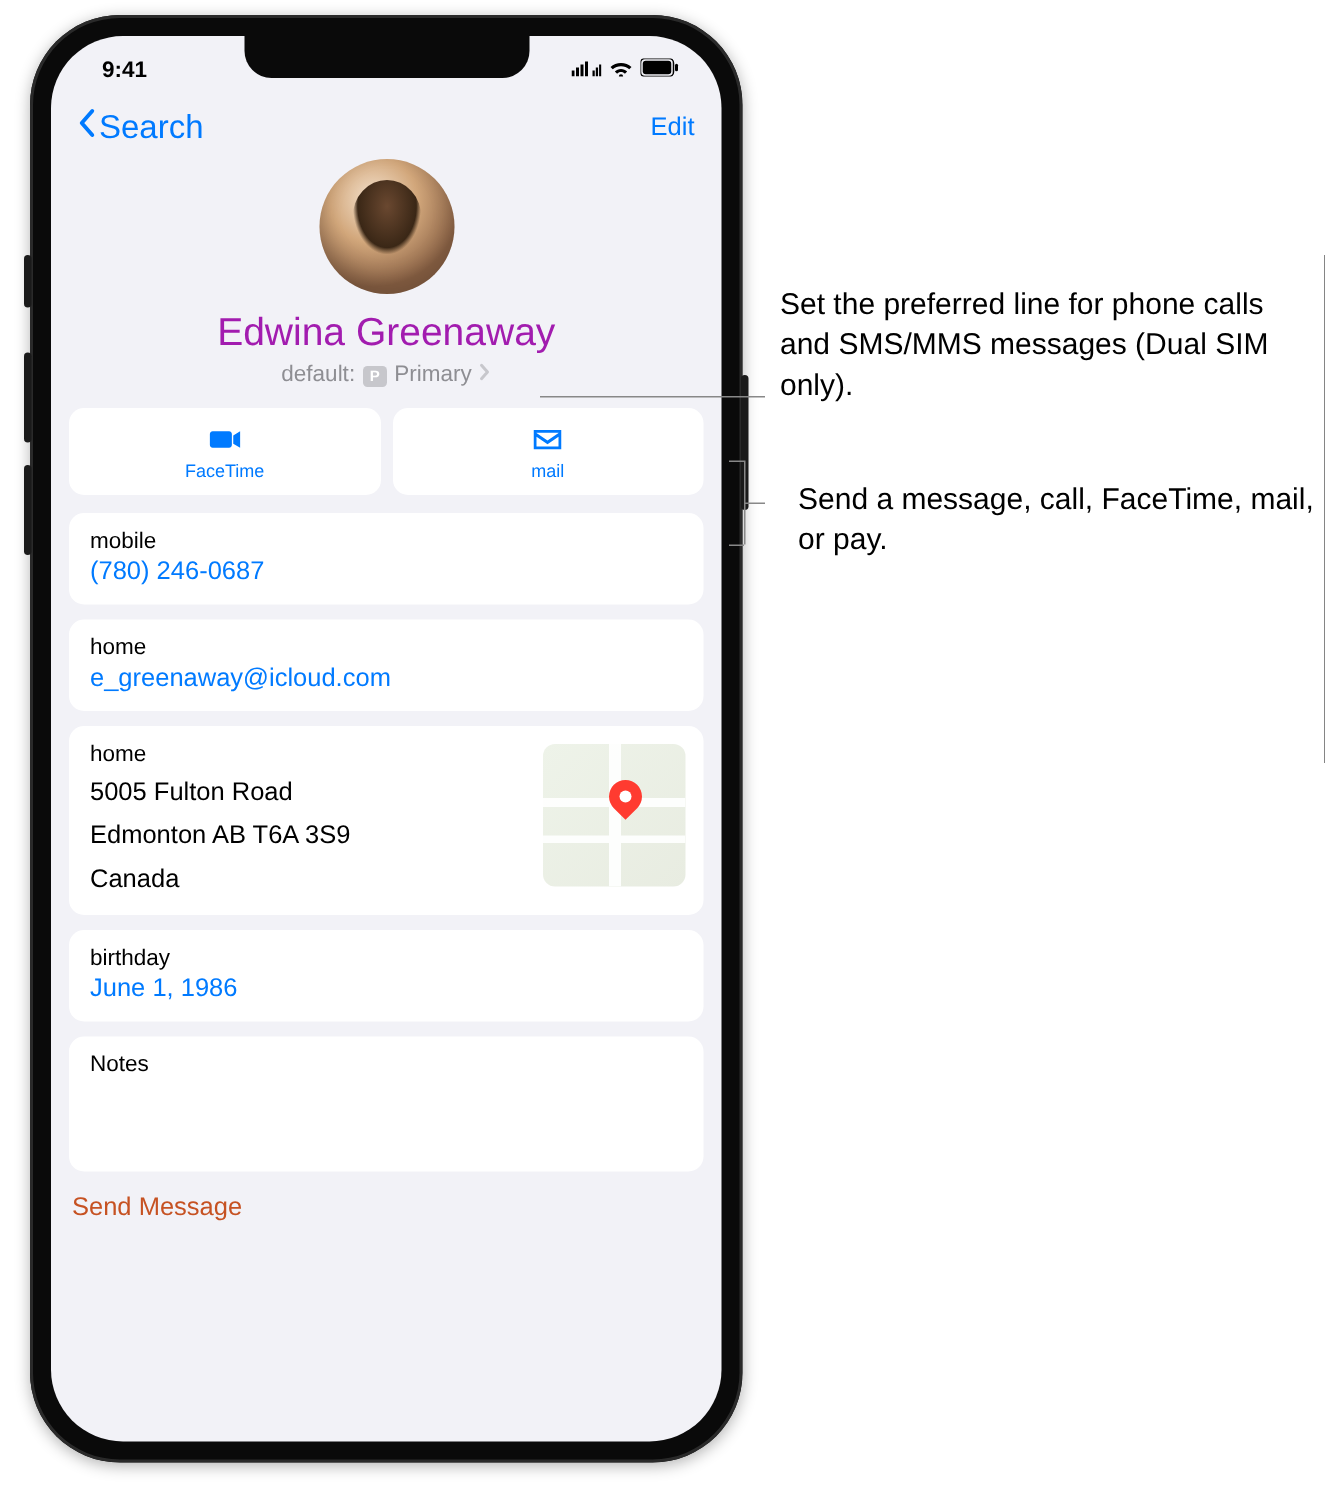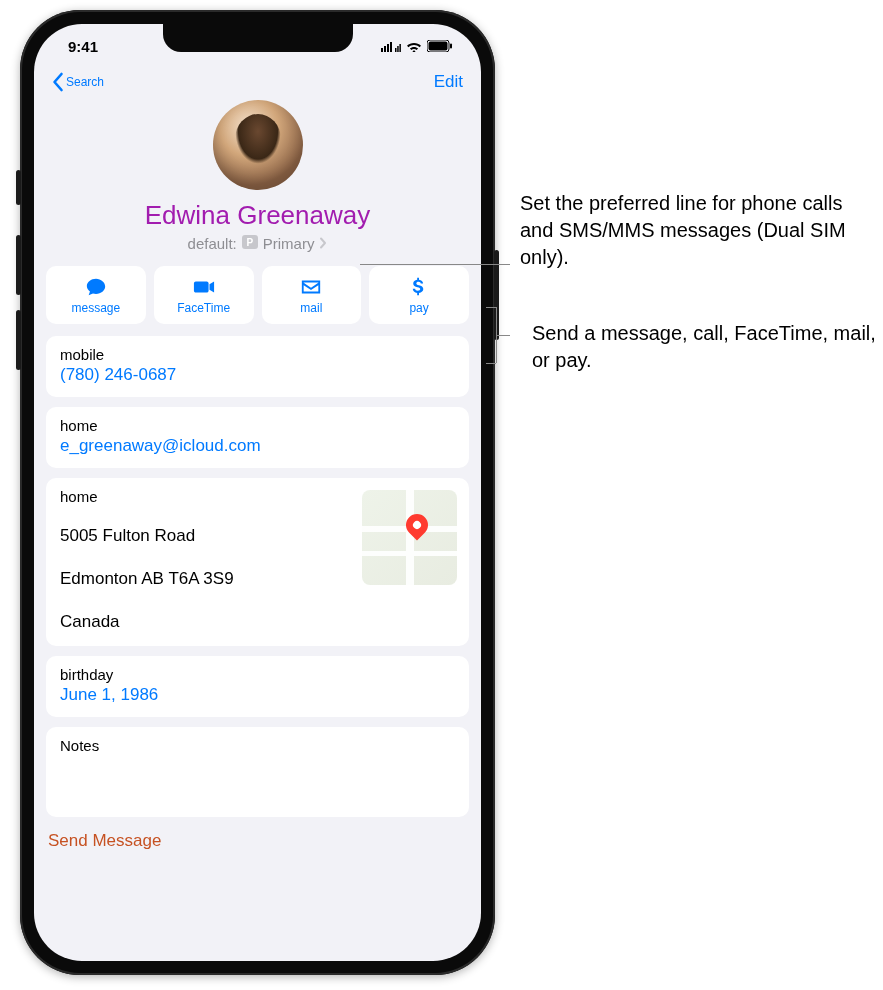--- a/index.html
+++ b/index.html
@@ -55,22 +55,22 @@
     color:#000;
   }
   .status-right { display:flex; align-items:center; gap:5px; }
   .nav-bar {
     display: flex;
     justify-content: space-between;
     align-items: center;
     padding: 4px 18px 6px;
   }
   .nav-back {
-    display: flex; align-items: center;
-    color: #007aff; font-size: 12px;
+    display: flex; 
+    color: #007aff; font-size: 22px;
   }
   .nav-back svg { margin-right: 2px; }
   .nav-edit { color: #007aff; font-size: 17px; }
 
   .avatar-wrap { display:flex; justify-content:center; margin-top:2px; }
   .avatar {
     width: 90px; height: 90px;
     border-radius: 50%;
     background: radial-gradient(circle at 40% 30%, #f5e3cf 0%, #d2a77b 35%, #8b6245 70%);
     position: relative;
@@ -90,21 +90,21 @@
     color: #a21caf;
     font-weight: 400;
   }
   .default-line {
     text-align: center;
     margin-top: 4px;
     color: #8e8e93;
     font-size: 15px;
     display: flex;
     justify-content: center;
-    align-items: flex-start;
+    align-items: flex-end;
     gap: 5px;
   }
   .sim-badge {
     display: inline-flex; align-items:center; justify-content:center;
     width: 16px; height: 14px;
     background: #c7c7cc;
     border-radius: 3px;
     font-size: 10px; font-weight: 700;
     color: #fff;
   }
@@ -132,21 +132,21 @@
 
   .cards { padding: 6px 12px 0; display:flex; flex-direction:column; gap:10px; }
   .card {
     background: #fff;
     border-radius: 10px;
     padding: 10px 14px 12px;
     position: relative;
   }
   .field-label { font-size: 15px; color:#000; }
   .field-value { font-size: 17px; color:#007aff; margin-top:2px; }
-  .field-black { font-size: 17px; color:#000; line-height:1.35; margin-top:20px; }
+  .field-black { font-size: 17px; color:#000; line-height:1.35; margin-top:6px; }
   .notes-card { min-height: 90px; }
   .map-thumb {
     position: absolute;
     right: 12px; top: 12px;
     width: 95px; height: 95px;
     border-radius: 8px;
     background:
       linear-gradient(135deg, #eef3e9 0%, #e8ece1 100%);
     overflow:hidden;
   }
@@ -250,41 +250,29 @@
       <span class="chev">
         <svg width="8" height="12" viewBox="0 0 8 12">
             <path fill="none" stroke="#c7c7cc" stroke-width="2" stroke-linecap="round" stroke-linejoin="round" d="M2 1.5 6 6l-4 4.5"></path>
           </svg>
       </span>
     </div>
 
     <div class="action-row">
       <div class="action-btn">
         <svg viewBox="0 0 24 24">
-            <path d="M12 3C6.5 3 2 6.6 2 11c0 2.4 1.3 4.5 3.4 6L4 21l4.7-2c1 .3 2.1.5 3.3.5 5.5 0 10-3.6 10-8S17.5 3 12 3z"></path>
-          </svg>
-        <span>message</span>
-      </div>
-      <div class="action-btn">
-        <svg viewBox="0 0 24 24">
             <path d="M3 6h12c1 0 2 1 2 2v8c0 1-1 2-2 2H3c-1 0-2-1-2-2V8c0-1 1-2 2-2zm15 3 5-3v12l-5-3V9z"></path>
           </svg>
         <span>FaceTime</span>
       </div>
       <div class="action-btn">
         <svg viewBox="0 0 24 24">
             <path d="M2 5h20v14H2V5zm2 2v.3l8 5.4 8-5.4V7H4zm16 3-8 5.4L4 10v7h16v-7z"></path>
           </svg>
         <span>mail</span>
-      </div>
-      <div class="action-btn">
-        <svg viewBox="0 0 24 24">
-            <path d="M12 2v2.1c2.6.3 4.5 1.9 4.5 4.2h-2.6c0-1.1-1-1.9-2.4-1.9-1.5 0-2.4.7-2.4 1.7 0 .9.7 1.4 2.8 1.9 2.9.7 4.8 1.7 4.8 4.3 0 2.3-1.9 3.9-4.7 4.2V21h-2v-2.5c-2.8-.3-4.8-2-4.8-4.5h2.6c0 1.3 1.2 2.2 2.8 2.2 1.7 0 2.7-.8 2.7-1.9 0-1-.8-1.5-3-2-2.7-.6-4.6-1.6-4.6-4.1 0-2.2 1.8-3.8 4.3-4.1V2h2z"></path>
-          </svg>
-        <span>pay</span>
       </div>
     </div>
 
     <div class="cards">
       <div class="card">
         <div class="field-label">mobile</div>
         <div class="field-value">(780) 246-0687</div>
       </div>
 
       <div class="card">

